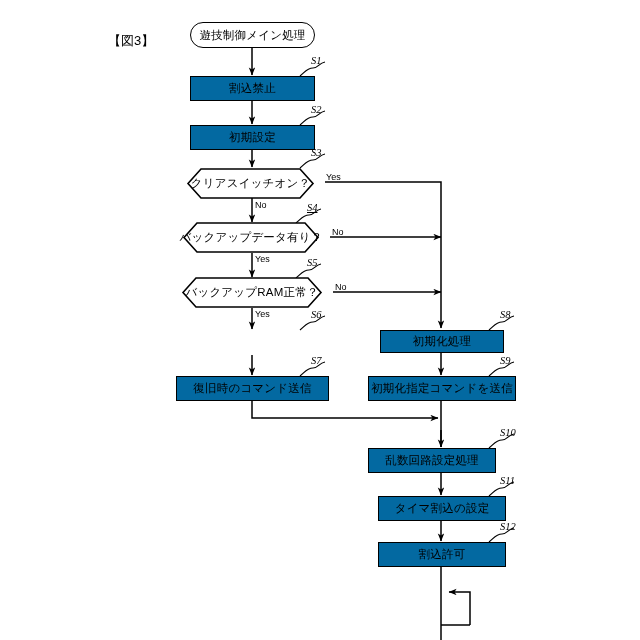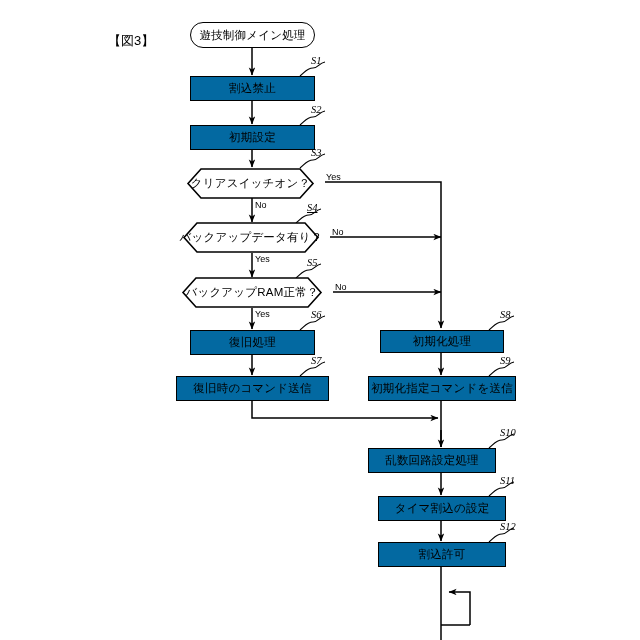--- a/index.html
+++ b/index.html
@@ -139,23 +139,20 @@
     <span class="hextext">バックアップデータ有り？</span>
   </div>
 
   <div class="hexwrap" style="left:171px;top:277px;width:162px;height:31px;">
     <svg width="162" height="31" viewBox="0 0 162 31">
       <polygon points="12,15.5 25,1 137,1 150,15.5 137,30 25,30" fill="#fff" stroke="#000" stroke-width="1.6"></polygon>
     </svg>
     <span class="hextext">バックアップRAM正常？</span>
   </div>
 
-  <div class="nodebox" style="left:190px;top:330px;width:125px;height:25px;">
-    <span>復旧処理</span>
-  </div>
 
   <div class="nodebox" style="left:176px;top:376px;width:153px;height:25px;">
     <span>復旧時のコマンド送信</span>
   </div>
 
   <div class="nodebox" style="left:380px;top:330px;width:124px;height:23px;">
     <span>初期化処理</span>
   </div>
 
   <div class="nodebox" style="left:368px;top:376px;width:148px;height:25px;">

